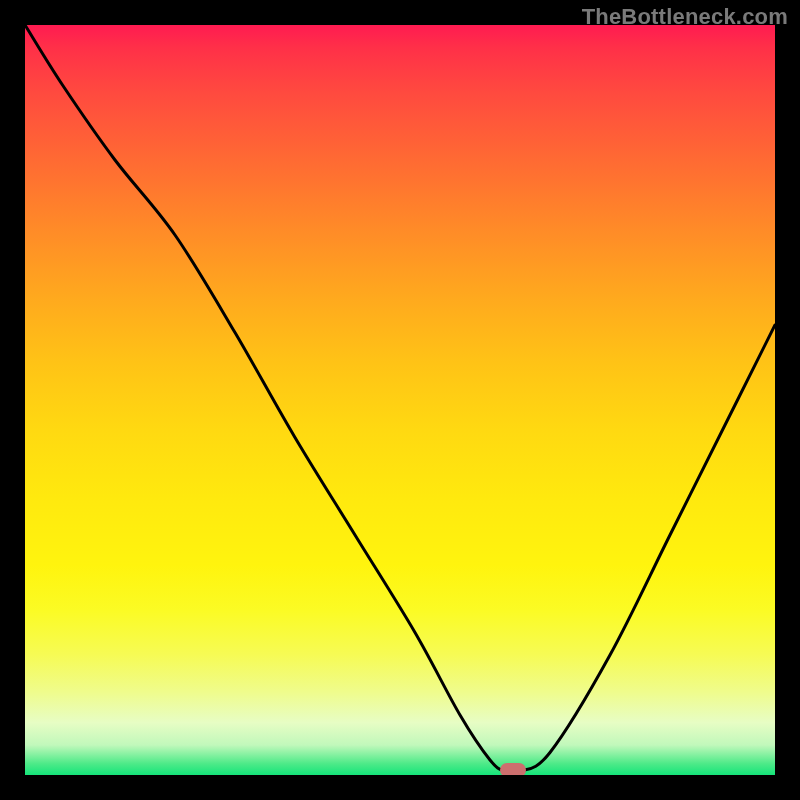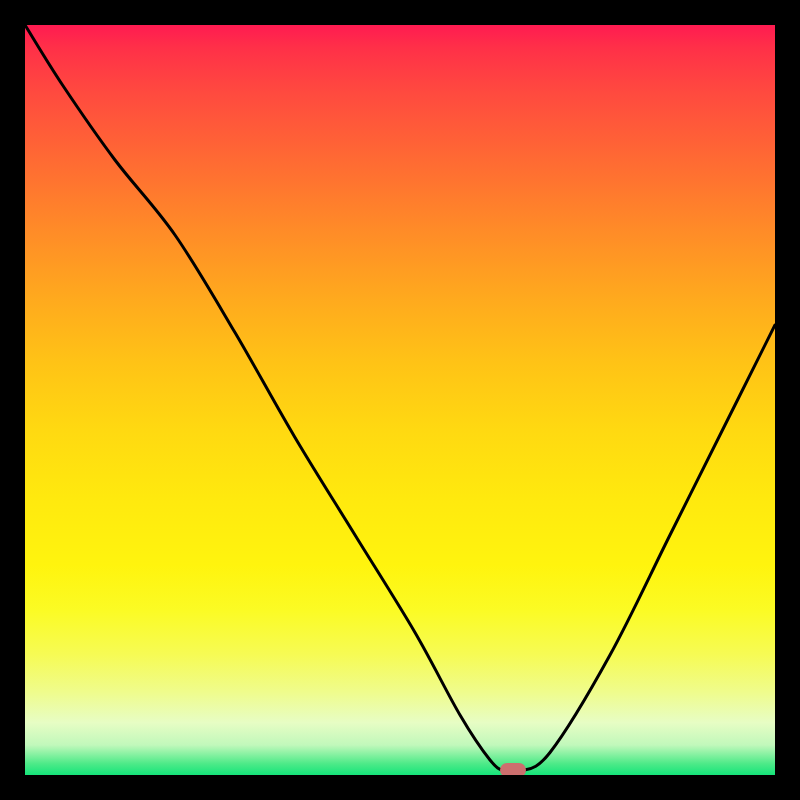--- a/index.html
+++ b/index.html
@@ -93,20 +93,21 @@
     background: #cc6f6e;
     border-radius: 7px;
     z-index: 4;
   }
 </style>
 </head>
 <body>
 
 <div class="container">
 
+  <div class="watermark">TheBottleneck.com</div>
 
   <div class="plot-area">
     <svg class="curve" viewBox="0 0 750 750" preserveAspectRatio="none">
       <path d="M 0.0 0.0 C 6.3 10.0, 22.5 37.5, 37.5 60.0 C 52.5 82.5, 71.3 110.0, 90.0 135.0 C 108.8 160.0, 130.0 181.3, 150.0 210.0 C 170.0 238.8, 190.0 273.8, 210.0 307.5 C 230.0 341.3, 250.0 378.8, 270.0 412.5 C 290.0 446.3, 310.0 477.5, 330.0 510.0 C 350.0 542.5, 372.5 577.5, 390.0 607.5 C 407.5 637.5, 422.5 668.8, 435.0 690.0 C 447.5 711.3, 457.5 725.6, 465.0 735.0 C 472.5 744.4, 475.0 744.4, 480.0 746.3 C 485.0 748.1, 487.5 749.4, 495.0 746.3 C 502.5 743.1, 510.0 746.9, 525.0 727.5 C 540.0 708.1, 565.0 666.3, 585.0 630.0 C 605.0 593.8, 625.0 550.0, 645.0 510.0 C 665.0 470.0, 687.5 425.0, 705.0 390.0 C 722.5 355.0, 742.5 315.0, 750.0 300.0"></path>
     </svg>
     <div class="marker" style="left: 474.5px; top: 737.75px;"></div>
   </div>
 
   <div class="axis y"></div>
   <div class="axis x"></div>

